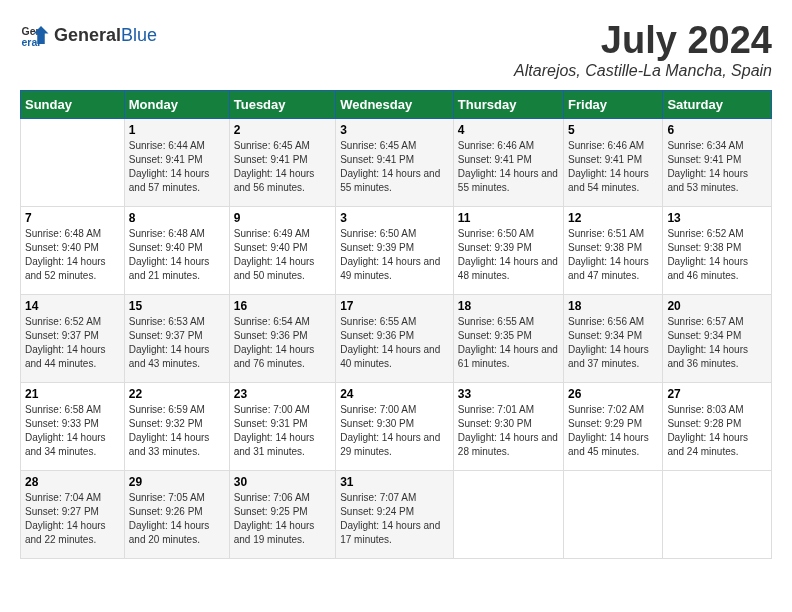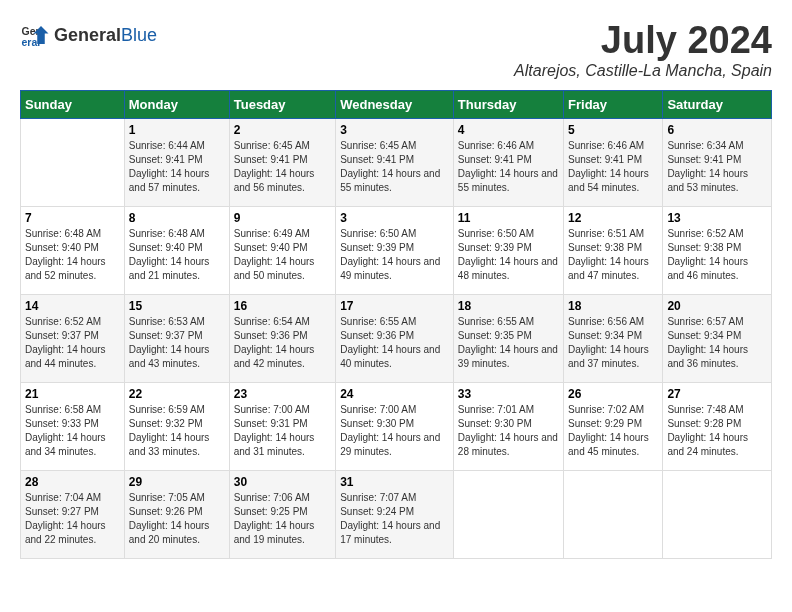--- a/index.html
+++ b/index.html
@@ -256,37 +256,37 @@
           <span>Sunrise: 6:53 AM</span><br>
           <span>Sunset: 9:37 PM</span><br>
           <span>Daylight: 14 hours and 43 minutes.</span>
         </div>
         </td>
         <td>
           <span class="day-number">16</span>
         <div class="day-info">
           <span>Sunrise: 6:54 AM</span><br>
           <span>Sunset: 9:36 PM</span><br>
-          <span>Daylight: 14 hours and 42 minutes.</span>
+          <span>Daylight: 14 hours and 76 minutes.</span>
         </div>
         </td>
         <td>
           <span class="day-number">17</span>
         <div class="day-info">
           <span>Sunrise: 6:55 AM</span><br>
           <span>Sunset: 9:36 PM</span><br>
           <span>Daylight: 14 hours and 40 minutes.</span>
         </div>
         </td>
         <td>
           <span class="day-number">18</span>
         <div class="day-info">
           <span>Sunrise: 6:55 AM</span><br>
           <span>Sunset: 9:35 PM</span><br>
-          <span>Daylight: 14 hours and 39 minutes.</span>
+          <span>Daylight: 14 hours and 61 minutes.</span>
         </div>
         </td>
         <td>
           <span class="day-number">18</span>
         <div class="day-info">
           <span>Sunrise: 6:56 AM</span><br>
           <span>Sunset: 9:34 PM</span><br>
           <span>Daylight: 14 hours and 37 minutes.</span>
         </div>
         </td>
@@ -344,21 +344,21 @@
           <span class="day-number">26</span>
         <div class="day-info">
           <span>Sunrise: 7:02 AM</span><br>
           <span>Sunset: 9:29 PM</span><br>
           <span>Daylight: 14 hours and 45 minutes.</span>
         </div>
         </td>
         <td>
           <span class="day-number">27</span>
         <div class="day-info">
-          <span>Sunrise: 7:48 AM</span><br>
+          <span>Sunrise: 8:03 AM</span><br>
           <span>Sunset: 9:28 PM</span><br>
           <span>Daylight: 14 hours and 24 minutes.</span>
         </div>
         </td>
       </tr>
       <tr>
         <td>
           <span class="day-number">28</span>
         <div class="day-info">
           <span>Sunrise: 7:04 AM</span><br>

